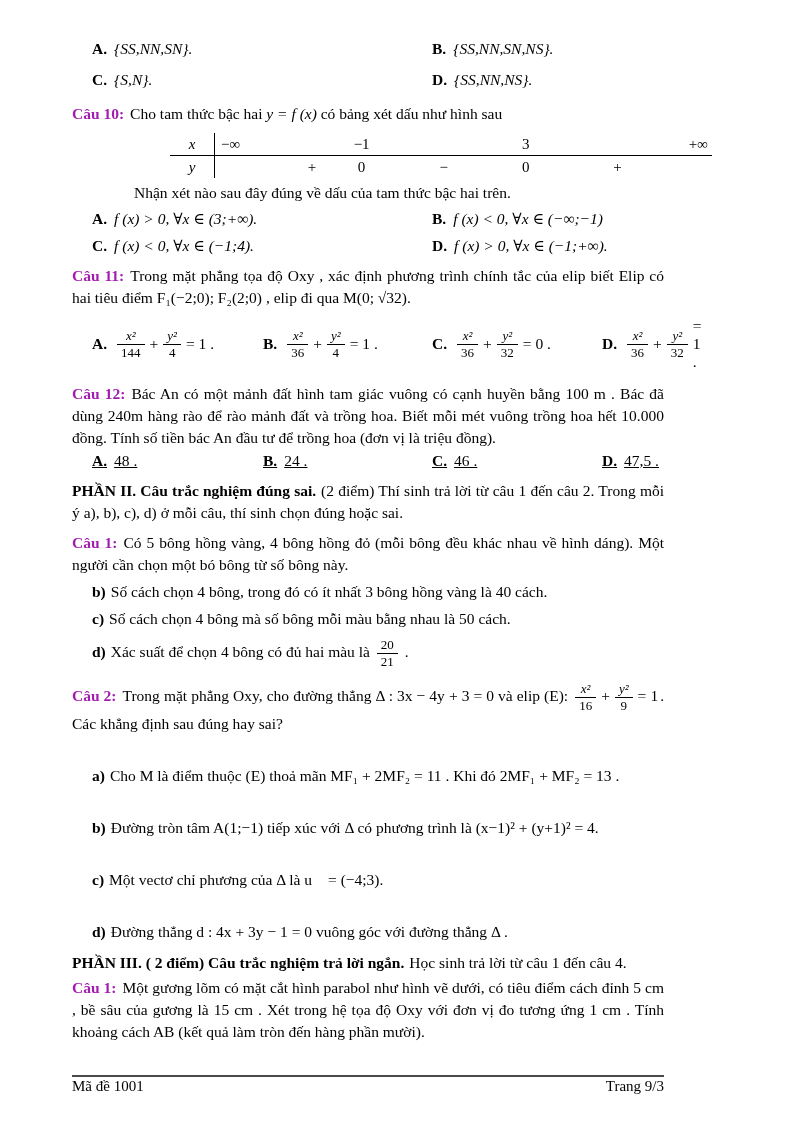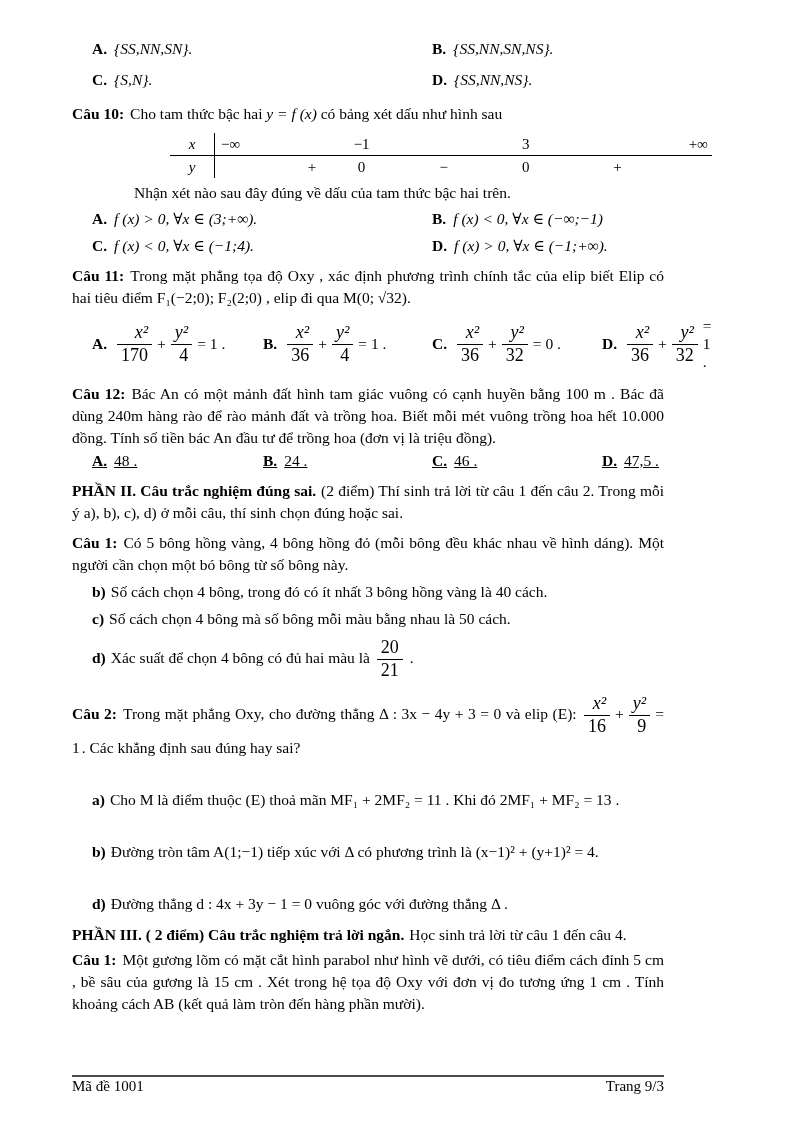--- a/index.html
+++ b/index.html
@@ -7,31 +7,31 @@
     position:relative;
     width:736px;height:1122px;
     box-sizing:border-box;
     padding:38px 72px 0 72px;
     background:#fff;color:#000;
     font-family:"Liberation Serif","DejaVu Serif",serif;
     font-size:15.5px;
     overflow:hidden;
   }
   .para{margin:0 0 6px 0;text-align:justify;line-height:1.42;}
-  .qlabel{color:#000000;font-weight:bold;margin-right:6px;}
+  .qlabel{color:#a21caf;font-weight:bold;margin-right:6px;}
   .bseg{font-weight:bold;margin-right:5px;}
   .m{font-style:italic;}
   .olabel{font-weight:bold;margin-right:7px;}
   .omath{font-style:italic;}
   .opts2{display:grid;grid-template-columns:340px 1fr;row-gap:13px;padding-left:20px;margin:2px 0 14px 0;}
   .opts2.q10o{margin:4px 0 10px 0;row-gap:9px;}
   .opts4{display:grid;grid-template-columns:171px 169px 170px 1fr;padding-left:20px;margin:2px 0 10px 0;text-decoration:underline;}
   .opts4frac{display:grid;grid-template-columns:171px 169px 170px 1fr;padding-left:20px;margin:8px 0 12px 0;align-items:center;}
   .eq{display:inline-flex;align-items:center;}
-  .frac{display:inline-block;vertical-align:middle;text-align:right;margin:0 3px;font-size:18px;}
+  .frac{display:inline-block;vertical-align:middle;text-align:center;margin:0 3px;font-size:13px;}
   .fnum{display:block;padding:0 4px;border-bottom:1px solid #000;font-style:italic;line-height:1.2;}
   .fden{display:block;padding:0 4px;line-height:1.2;}
   .plus,.rhs{margin:0 2px;}
   
   .sign-table{width:542px;margin:8px 0 4px 98px;font-size:15px;}
   .st-row{display:flex;height:22px;line-height:22px;}
   .st-row-x{border-bottom:1.3px solid #000;}
   .st-head{width:44px;text-align:center;font-style:italic;border-right:1.3px solid #000;}
   .st-cells{position:relative;flex:1;}
   .st-v{position:absolute;top:0;transform:translateX(-50%);}
@@ -97,21 +97,21 @@
 
   <p class="para" style="margin-bottom:2px;">
     <span class="qlabel">Câu 11:</span><span>Trong mặt phẳng tọa độ Oxy , xác định phương trình chính tắc của elip biết Elip có hai tiêu điểm F₁(−2;0); F₂(2;0) , elip đi qua M(0; √32).</span>
   </p>
 
   <div class="opts4frac">
     <span class="eq">
       <span class="olabel">A.</span>
       <span class="frac">
           <span class="fnum">x²</span>
-          <span class="fden">170</span>
+          <span class="fden">144</span>
         </span>
       <span class="plus">+</span>
       <span class="frac">
           <span class="fnum">y²</span>
           <span class="fden">4</span>
         </span>
       <span class="rhs">= 1 .</span>
     </span>
     <span class="eq">
       <span class="olabel">B.</span>
@@ -175,20 +175,21 @@
   <p class="item"><span class="ilabel">c)</span><span>Số cách chọn 4 bông mà số bông mỗi màu bằng nhau là 50 cách.</span></p>
   <p class="item" style="margin:7px 0 9px 0;">
     <span class="ilabel">d)</span><span>Xác suất để chọn 4 bông có đủ hai màu là </span><span class="frac"><span class="fnum" style="font-style:normal;">20</span><span class="fden">21</span></span><span> .</span>
   </p>
 
   <p class="para" style="margin:12px 0 7px 0;">
     <span class="qlabel">Câu 2:</span><span>Trong mặt phẳng Oxy, cho đường thẳng Δ : 3x − 4y + 3 = 0 và elip (E): </span><span class="frac"><span class="fnum">x²</span><span class="fden">16</span></span><span class="plus">+</span><span class="frac"><span class="fnum">y²</span><span class="fden">9</span></span><span class="rhs">= 1</span><span>. Các khẳng định sau đúng hay sai?</span>
   </p>
   <p class="item item-sp"><span class="ilabel">a)</span><span>Cho M là điểm thuộc (E) thoả mãn MF₁ + 2MF₂ = 11 . Khi đó 2MF₁ + MF₂ = 13 .</span></p>
   <p class="item item-sp"><span class="ilabel">b)</span><span>Đường tròn tâm A(1;−1) tiếp xúc với Δ có phương trình là (x−1)² + (y+1)² = 4.</span></p>
+  <p class="item item-sp"><span class="ilabel">c)</span><span>Một vectơ chỉ phương của Δ là u⃗ = (−4;3).</span></p>
   <p class="item item-sp"><span class="ilabel">d)</span><span>Đường thẳng d : 4x + 3y − 1 = 0 vuông góc với đường thẳng Δ .</span></p>
 
   <p class="para" style="margin:7px 0 3px 0;">
     <span class="bseg">PHẦN III. ( 2 điểm) Câu trắc nghiệm trả lời ngắn.</span><span>Học sinh trả lời từ câu 1 đến câu 4.</span>
   </p>
   <p class="para">
     <span class="qlabel">Câu 1:</span><span>Một gương lõm có mặt cắt hình parabol như hình vẽ dưới, có tiêu điểm cách đỉnh 5 cm , bề sâu của gương là 15 cm . Xét trong hệ tọa độ Oxy với đơn vị đo tương ứng 1 cm . Tính khoảng cách AB (kết quả làm tròn đến hàng phần mười).</span>
   </p>
 
   <div class="footer">

